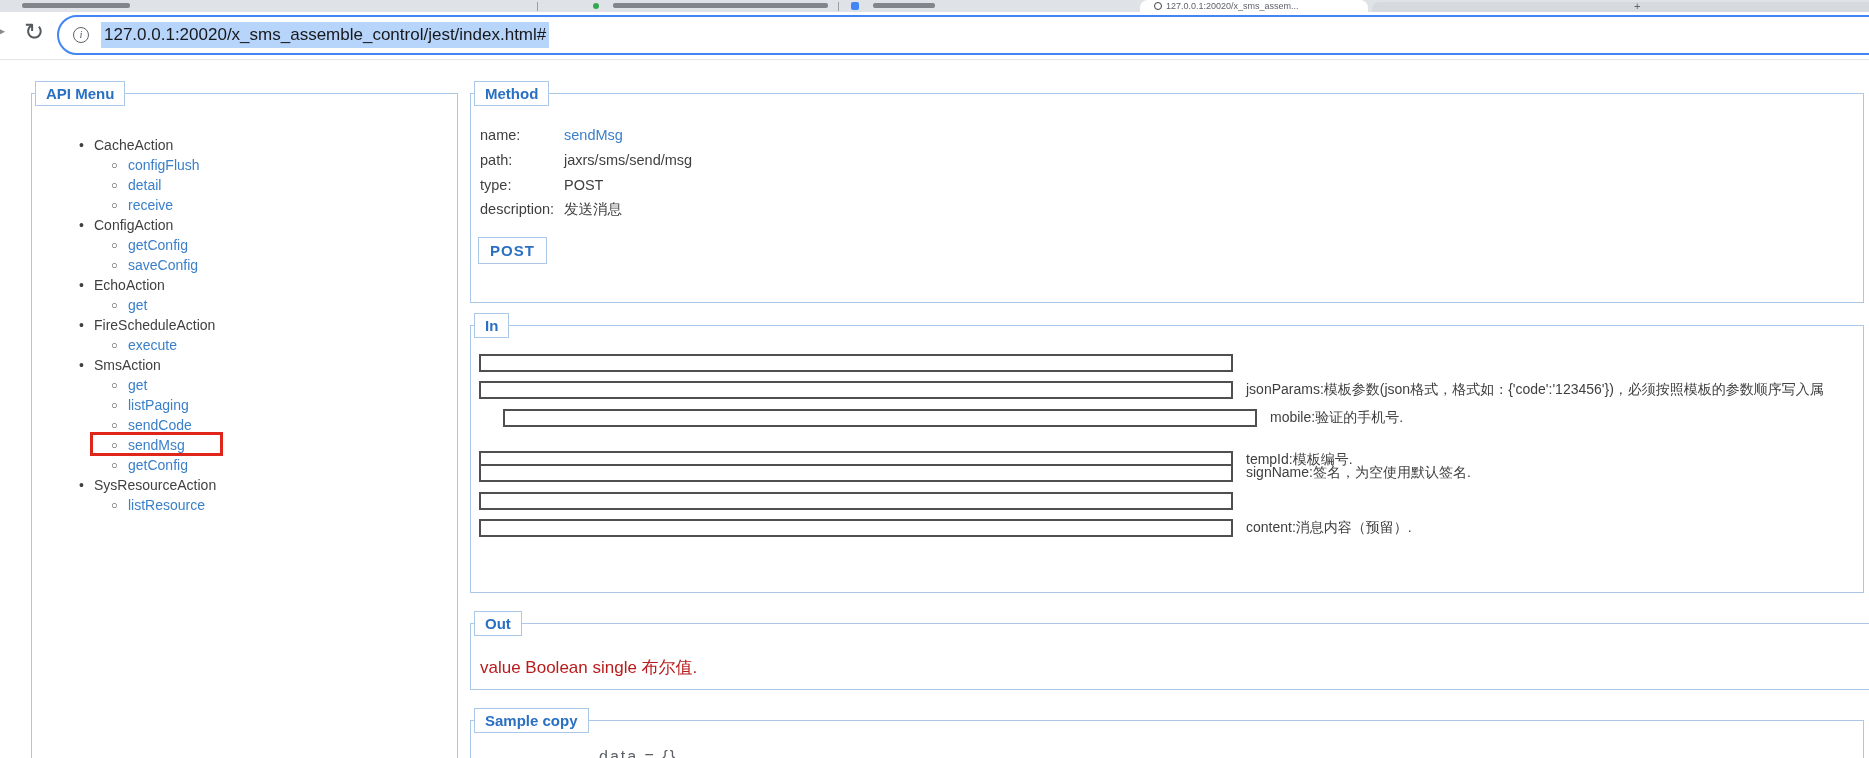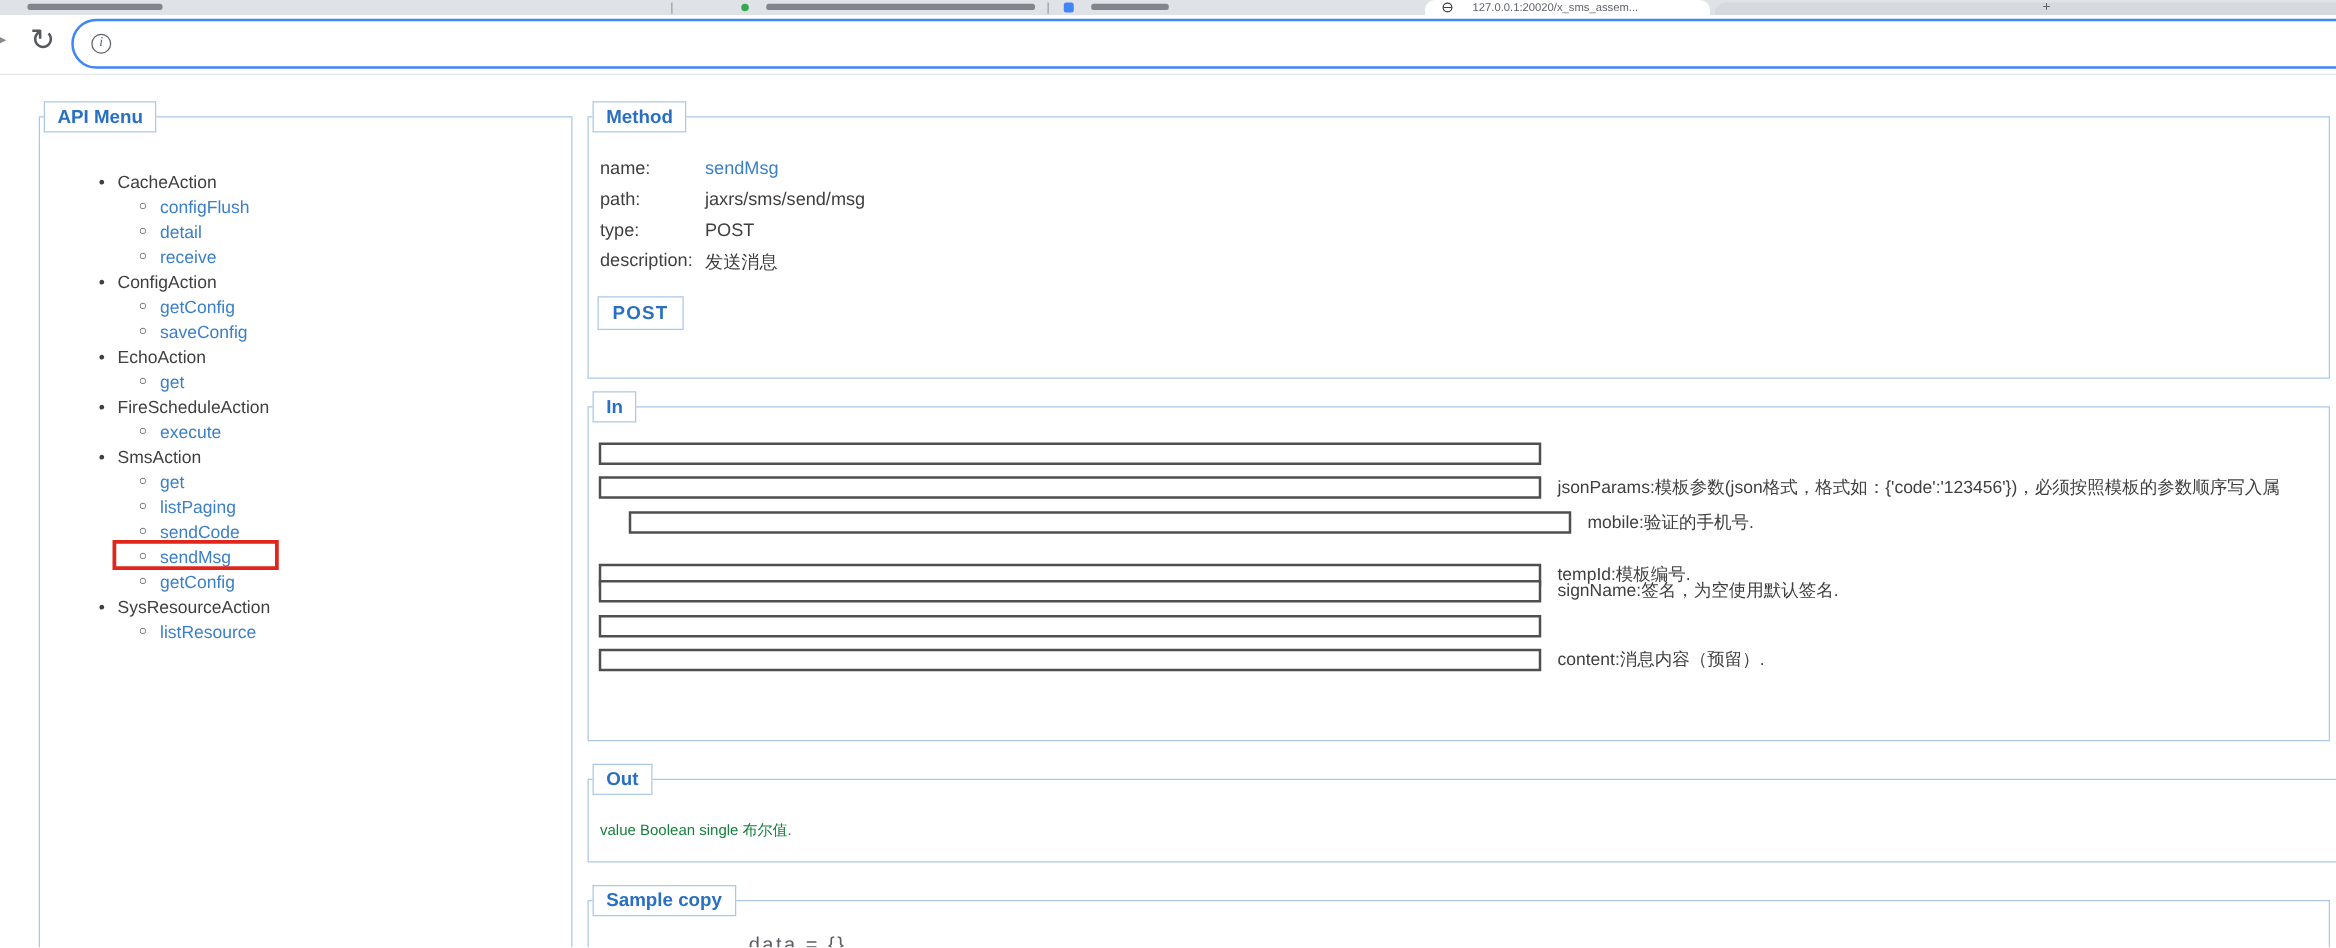--- a/index.html
+++ b/index.html
@@ -10,21 +10,21 @@
   }
 
   
   .tabstrip { position:absolute; left:0; top:0; width:1869px; height:12px; background:#dfe2e6; }
   .tab-frag { position:absolute; top:3px; height:5px; border-radius:2px; background:rgba(80,85,92,.65); }
   .tab-sep { position:absolute; top:2px; width:1px; height:9px; background:#9aa0a6; }
   .dot-icon { position:absolute; border-radius:50%; }
   .sq-icon { position:absolute; border-radius:2px; background:#4285f4; }
   .active-tab {
     position:absolute; left:1140px; top:0; width:228px; height:12px;
-    background:#fff; border-radius:8px 8px 0 0; display:flex; align-items:center; gap:16px; padding-left:14px;
+    background:#fff; border-radius:8px 8px 0 0; display:flex; align-items:center; gap:4px; padding-left:14px;
   }
   .globe-icon {
     width:8px; height:8px; border:1px solid #3c4043; border-radius:50%; flex:0 0 auto;
     background:linear-gradient(#0000 45%, #3c4043 45%, #3c4043 55%, #0000 55%);
   }
   .active-tab-title { font-size:9px; color:#5f6368; white-space:nowrap; overflow:hidden; width:180px; }
   .side-tab {
     position:absolute; left:1372px; top:2px; width:500px; height:10px;
     background:#d6d9dd; border-radius:8px 0 0 0;
   }
@@ -87,21 +87,21 @@
 
   
   .in-row { position:absolute; left:8px; display:flex; align-items:center; white-space:nowrap; }
   .in-row input {
     width:754px; height:18px; border:2px solid #4f4f4f; background:#fff; outline:none;
     font-size:13px; padding:0 4px;
   }
   .in-row .in-label { margin-left:13px; font-size:14px; color:#3f3f3f; }
 
   
-  .out-text { position:absolute; left:9px; top:32px; font-size:12px; color:#15803d; }
+  .out-text { position:absolute; left:9px; top:32px; font-size:17px; color:#b91c1c; }
   .sample-partial { position:absolute; left:128px; top:27px; font-size:16px; color:#5a5d63; letter-spacing:2px; }
 </style>
 </head>
 <body>
 
 <div class="page">
 
   <div class="tabstrip">
     <div class="tab-frag" style="left:22px;width:108px;"></div>
     <div class="tab-sep" style="left:537px;"></div>
@@ -116,20 +116,21 @@
     </div>
     <div class="side-tab"></div>
     <div class="plus-icon">+</div>
   </div>
 
   <div class="toolbar">
     <div class="fwd-chevron">▸</div>
     <div class="reload-icon">↻</div>
     <div class="url-pill">
       <span class="info-icon">i</span>
+      <span class="url-text">127.0.0.1:20020/x_sms_assemble_control/jest/index.html#</span>
     </div>
   </div>
 
   <div class="panel menu-panel">
     <div class="legend">API Menu</div>
     <div class="menu-list" id="menu-list">
         <div class="menu-row parent">
           <span class="bullet">•</span>
           <span>CacheAction</span>
         </div>

